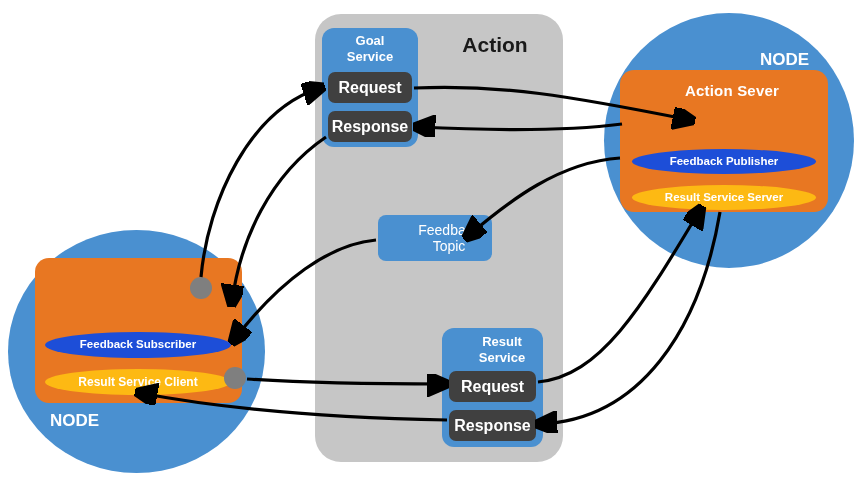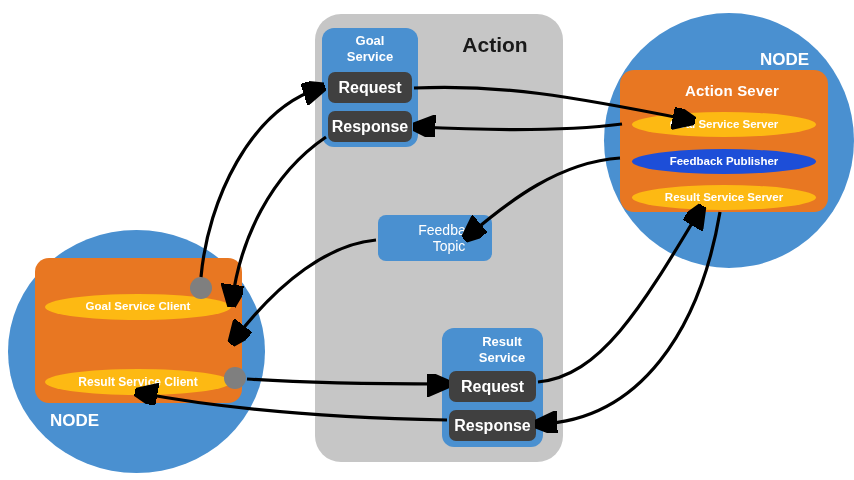--- a/index.html
+++ b/index.html
@@ -78,35 +78,32 @@
 
 <div id="stage">
 
   <div id="action-container"></div>
   <div id="action-title">Action</div>
 
   <div class="node-circle" style="left:604px;top:13px;width:250px;height:255px;"></div>
   <div class="node-label" style="left:760px;top:50px;font-size:17px;">NODE</div>
   <div class="inner-box" style="left:620px;top:70px;width:208px;height:142px;"></div>
   <div class="inner-title" style="left:620px;top:82px;width:224px;font-size:15px;">Action Sever</div>
-  <div class="pill yellow" style="left:632px;top:112px;width:184px;height:25px;font-size:11.5px;">
-    <span>Goal Service Server</span>
-  </div>
   <div class="pill green" style="left:632px;top:149px;width:184px;height:25px;font-size:11.5px;">
     <span>Feedback Publisher</span>
   </div>
   <div class="pill yellow" style="left:632px;top:185px;width:184px;height:25px;font-size:11.5px;">
     <span>Result Service Server</span>
   </div>
 
   <div class="node-circle" style="left:8px;top:230px;width:257px;height:243px;"></div>
   <div class="node-label" style="left:50px;top:411px;font-size:17px;">NODE</div>
   <div class="inner-box" style="left:35px;top:258px;width:207px;height:145px;"></div>
-  <div class="pill yellow" style="left:45px;top:294px;width:186px;height:26px;font-size:11.5px;">
-    <span>Goal Service Client</span>
+  <div class="pill green" style="left:45px;top:332px;width:186px;height:26px;font-size:11.5px;">
+    <span>Feedback Subscriber</span>
   </div>
   <div class="pill yellow" style="left:45px;top:369px;width:186px;height:26px;font-size:12px;">
     <span>Result Service Client</span>
   </div>
 
   <div class="service-box" style="left:322px;top:28px;width:96px;height:119px;"></div>
   <div class="service-title" style="left:322px;top:33px;width:96px;">
     <div>Goal</div>
     <div>Service</div>
   </div>

